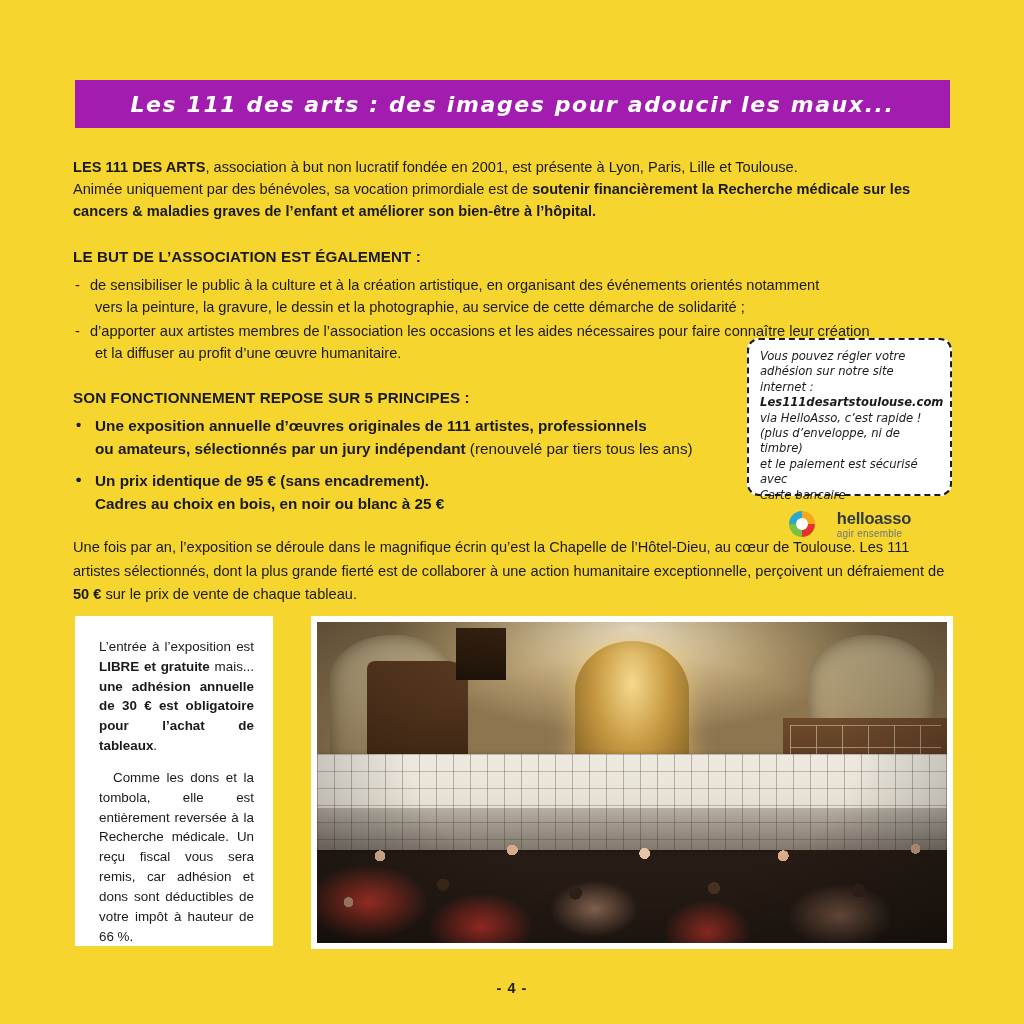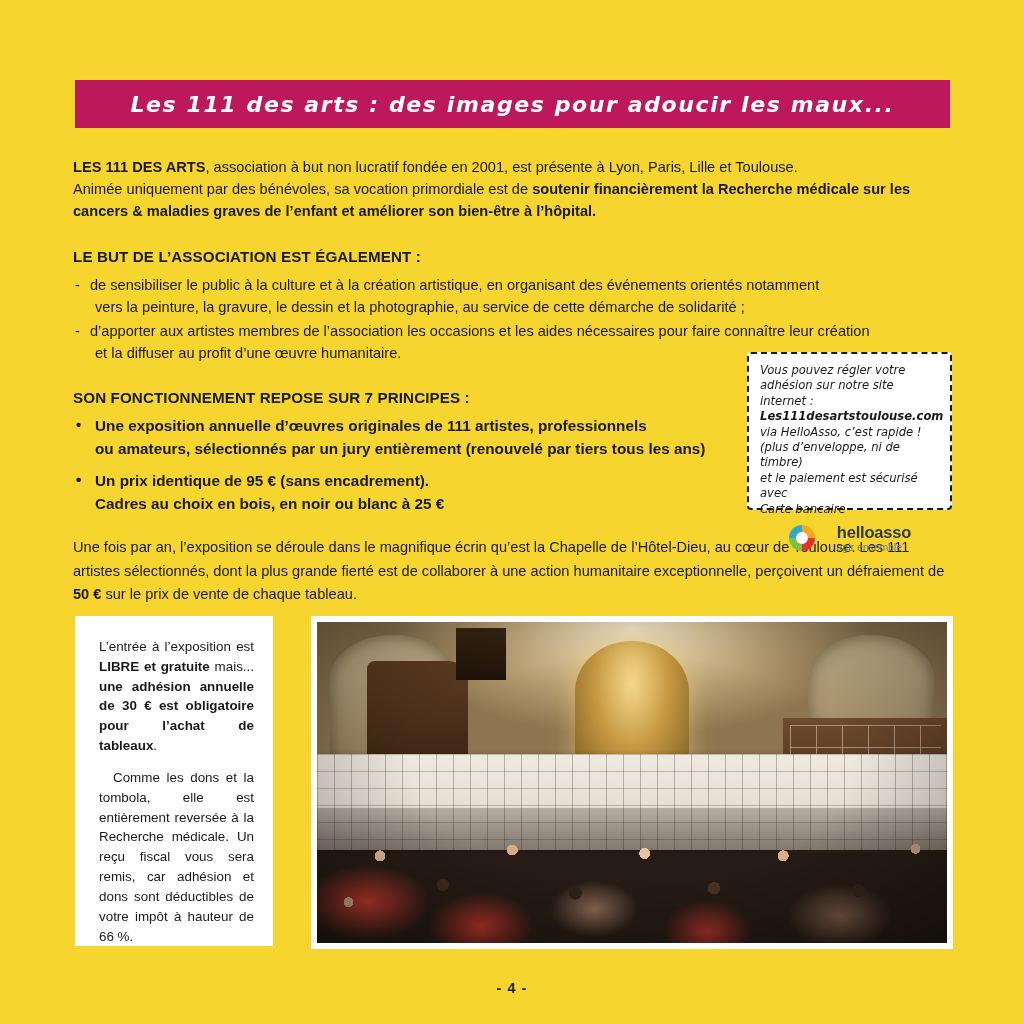--- a/index.html
+++ b/index.html
@@ -21,21 +21,21 @@
     box-sizing: border-box;
   }
 
   
   .title-banner {
     position: absolute;
     left: 75px;
     top: 80px;
     width: 875px;
     height: 48px;
-    background: #be185d;
+    background: #a21caf;
     display: flex;
     align-items: center;
     justify-content: center;
   }
   .title-banner .title-text {
     color: #ffffff;
     font-family: "DejaVu Sans", sans-serif;
     font-size: 22px;
     font-weight: 700;
     font-style: italic;
@@ -106,43 +106,43 @@
     margin-bottom: 9px;
     width: 640px;
   }
   ul.bullets li .mk {
     position: absolute;
     left: 3px;
     top: -1px;
     font-size: 15px;
   }
   ul.bullets li .reg {
-    font-weight: 700;
+    font-weight: 400;
   }
   ul.bullets li .l2 {
     display: block;
   }
 
   .para-after {
     margin-top: 20px;
     width: 880px;
     font-size: 14.6px;
     line-height: 1.62;
   }
 
   
   .helloasso-box {
     position: absolute;
     left: 747px;
-    top: 352px;
+    top: 338px;
     width: 205px;
     height: 158px;
     background: #ffffff;
     border: 2px dashed #1a1a1a;
-    border-radius: 4px;
+    border-radius: 12px;
     box-sizing: border-box;
     padding: 9px 10px 6px 11px;
   }
   .helloasso-box .ha-text {
     font-size: 11.6px;
     line-height: 1.33;
     font-style: italic;
     font-family: "DejaVu Sans", sans-serif;
     color: #1a1a1a;
   }
@@ -361,27 +361,27 @@
         <span>de sensibiliser le public à la culture et à la création artistique, en organisant des événements orientés notamment</span>
         <span class="l2">vers la peinture, la gravure, le dessin et la photographie, au service de cette démarche de solidarité ;</span>
       </li>
       <li>
         <span class="mk">-</span>
         <span>d’apporter aux artistes membres de l’association les occasions et les aides nécessaires pour faire connaître leur création</span>
         <span class="l2">et la diffuser au profit d’une œuvre humanitaire.</span>
       </li>
     </ul>
 
-    <p class="section-head">SON FONCTIONNEMENT REPOSE SUR 7 PRINCIPES :</p>
+    <p class="section-head">SON FONCTIONNEMENT REPOSE SUR 5 PRINCIPES :</p>
 
     <ul class="bullets">
       <li>
         <span class="mk">•</span>
         <span>Une exposition annuelle d’œuvres originales de 111 artistes, professionnels</span>
-        <span class="l2"><span>ou amateurs, sélectionnés par un jury entièrement </span><span class="reg">(renouvelé par tiers tous les ans)</span></span>
+        <span class="l2"><span>ou amateurs, sélectionnés par un jury indépendant </span><span class="reg">(renouvelé par tiers tous les ans)</span></span>
       </li>
       <li>
         <span class="mk">•</span>
       </li>
       <li>
         <span class="mk">•</span>
         <span>Un prix identique de 95 € (sans encadrement).</span>
         <span class="l2">Cadres au choix en bois, en noir ou blanc à 25 €</span>
       </li>
     </ul>

